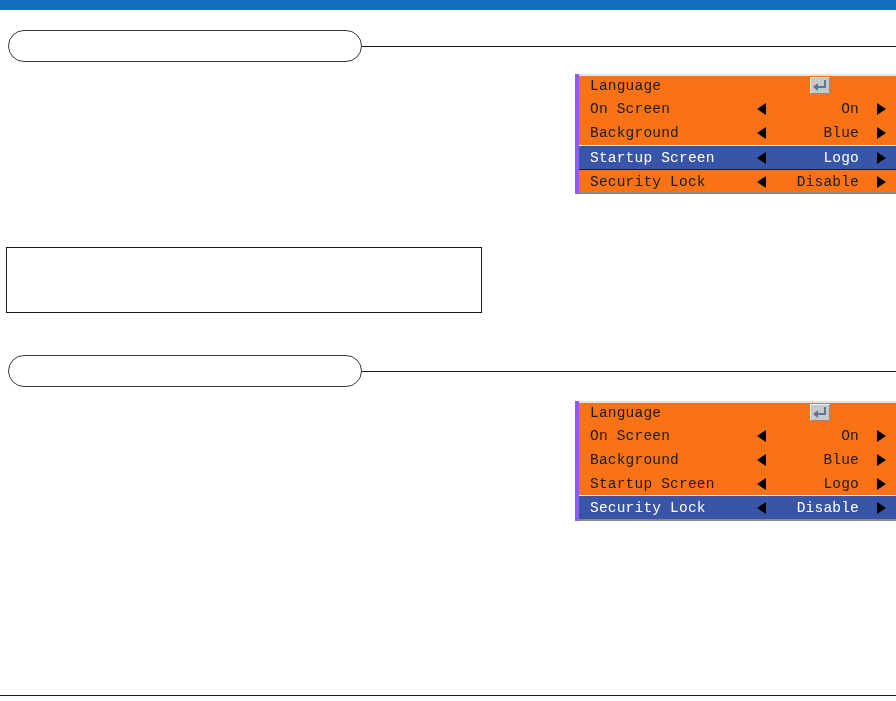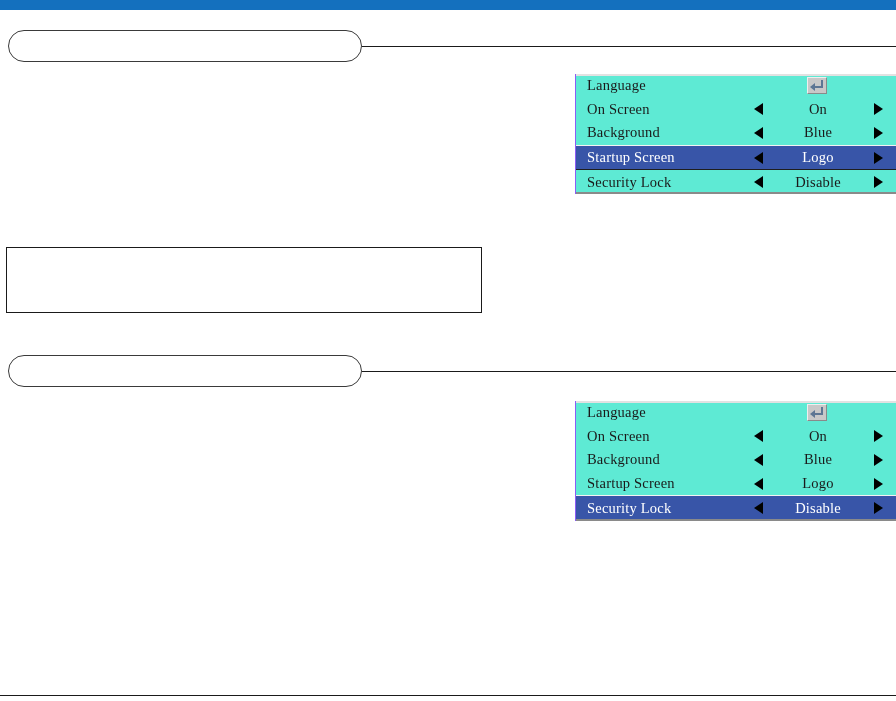--- a/index.html
+++ b/index.html
@@ -57,24 +57,24 @@
     position: absolute;
     left: 0;
     width: 896px;
     height: 0;
     border-top: 1.6px solid #1a1a1a;
   }
 
   
   .osd-panel {
     position: absolute;
-    background: #5eead4;
-    border-left: 1px solid #8b5cf6;
-    box-sizing: border-box;
-    font-family: Liberation Serif, serif;
+    background: #f97316;
+    border-left: 4px solid #8b5cf6;
+    box-sizing: border-box;
+    font-family: Liberation Mono, monospace;
   }
   .osd-panel .osd-top-edge {
     position: absolute;
     left: 0; top: 0; right: 0;
     height: 2px;
     background: #e2e2e2;
   }
   .osd-panel .osd-bottom-edge {
     position: absolute;
     left: 0; bottom: 0; right: 0;
@@ -119,23 +119,23 @@
     position: absolute;
     left: 298px;
     width: 0; height: 0;
     border-top: 6px solid transparent;
     border-bottom: 6px solid transparent;
     border-left: 9px solid #000000;
   }
 
   .osd-value {
     position: absolute;
-    left: 194px;
+    left: 184px;
     width: 96px;
-    text-align: center;
+    text-align: right;
     font-size: 14.5px;
     letter-spacing: 0.2px;
     white-space: nowrap;
   }
 
   
   .osd-enter-icon {
     position: absolute;
     left: 231px;
     width: 20px;

